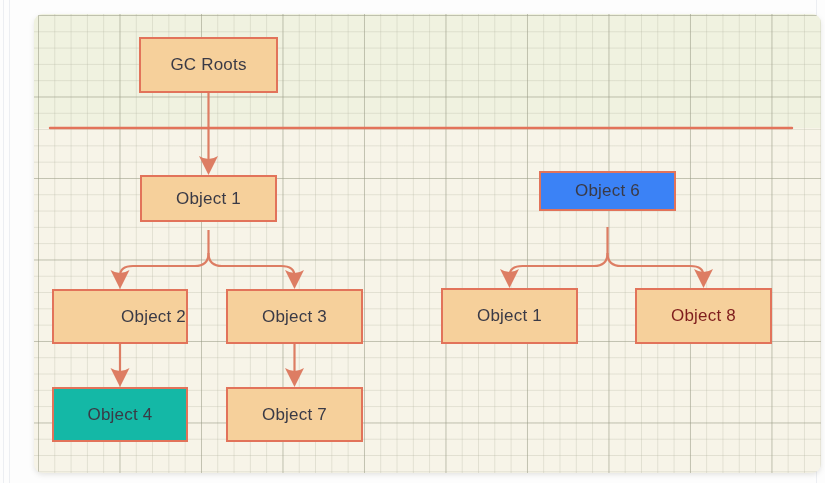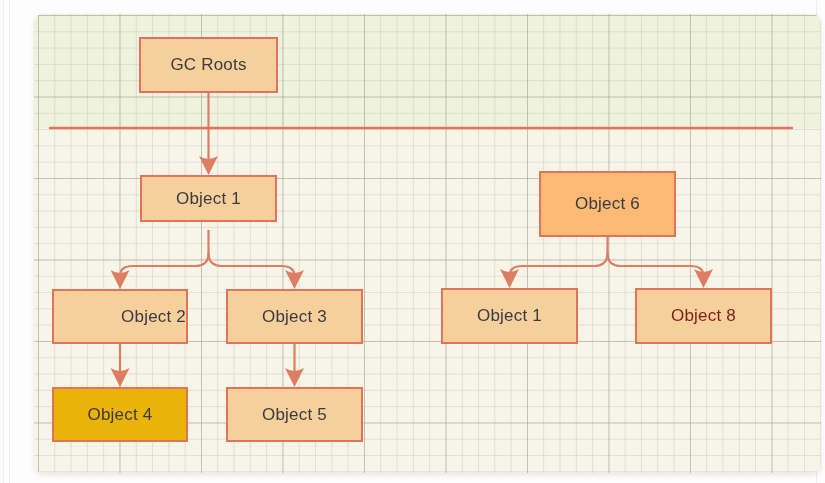--- a/index.html
+++ b/index.html
@@ -143,27 +143,27 @@
         </div>
         <div class="node" style="left: 106px; top: 161px; width: 137px; height: 47px; background: rgb(246, 208, 155); border-color: rgb(226, 115, 90); color: rgb(58, 58, 70);">
           <span>Object 1</span>
         </div>
         <div class="node" style="left: 18px; top: 275px; width: 136px; height: 55px; background: rgb(246, 208, 155); border-color: rgb(226, 115, 90); color: rgb(58, 58, 70); justify-content: flex-end;">
           <span>Object 2</span>
         </div>
         <div class="node" style="left: 192px; top: 275px; width: 137px; height: 55px; background: rgb(246, 208, 155); border-color: rgb(226, 115, 90); color: rgb(58, 58, 70);">
           <span>Object 3</span>
         </div>
-        <div class="node" style="left: 18px; top: 373px; width: 136px; height: 55px; background: #eab308; border-color: rgb(226, 115, 90); color: rgb(58, 58, 70);">
+        <div class="node" style="left: 18px; top: 373px; width: 136px; height: 55px; background: #14b8a6; border-color: rgb(226, 115, 90); color: rgb(58, 58, 70);">
           <span>Object 4</span>
         </div>
         <div class="node" style="left: 192px; top: 373px; width: 137px; height: 55px; background: rgb(246, 208, 155); border-color: rgb(226, 115, 90); color: rgb(58, 58, 70);">
-          <span>Object 5</span>
+          <span>Object 7</span>
         </div>
-        <div class="node" style="left: 505px; top: 157px; width: 137px; height: 66px; background: #fdba74; border-color: rgb(226, 115, 90); color: rgb(58, 58, 70);">
+        <div class="node" style="left: 505px; top: 157px; width: 137px; height: 40px; background: #3b82f6; border-color: rgb(226, 115, 90); color: rgb(58, 58, 70);">
           <span>Object 6</span>
         </div>
         <div class="node" style="left: 407px; top: 274px; width: 137px; height: 56px; background: rgb(246, 208, 155); border-color: rgb(226, 115, 90); color: rgb(58, 58, 70);">
           <span>Object 1</span>
         </div>
         <div class="node" style="left: 601px; top: 274px; width: 137px; height: 56px; background: rgb(246, 208, 155); border-color: rgb(226, 115, 90); color: #7f1d1d;">
           <span>Object 8</span>
         </div>
       </div>
   </div>

